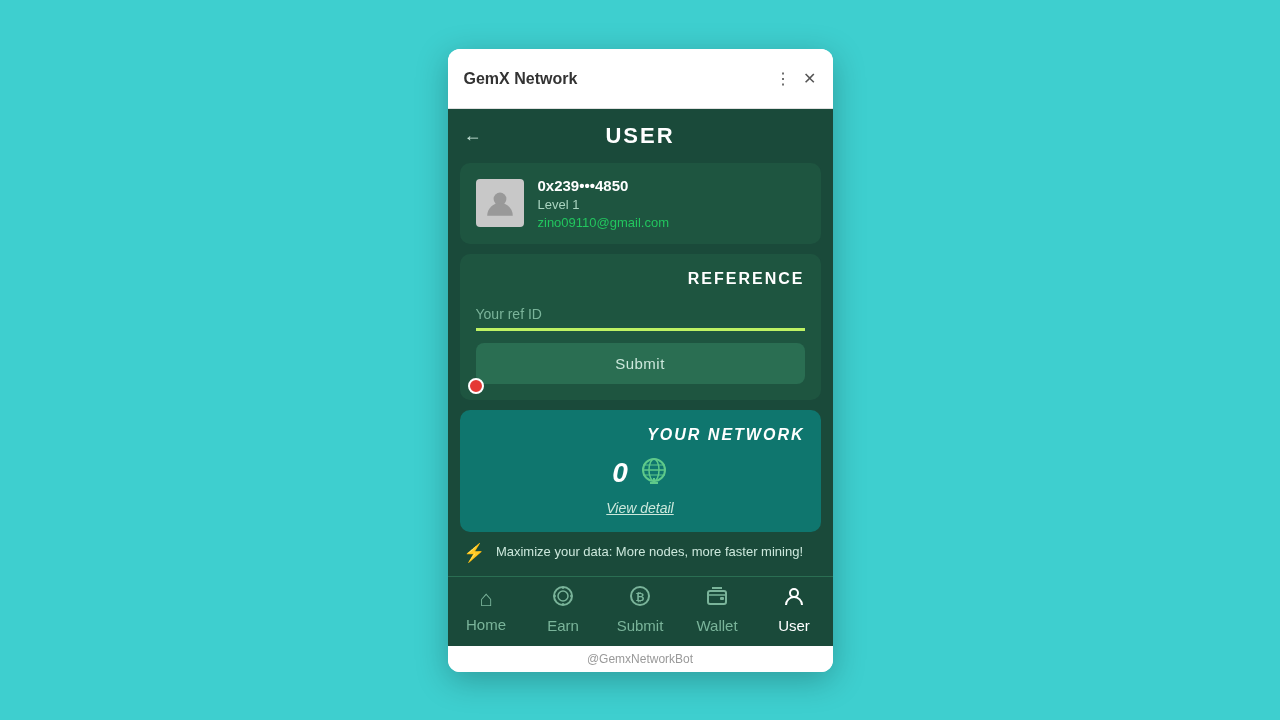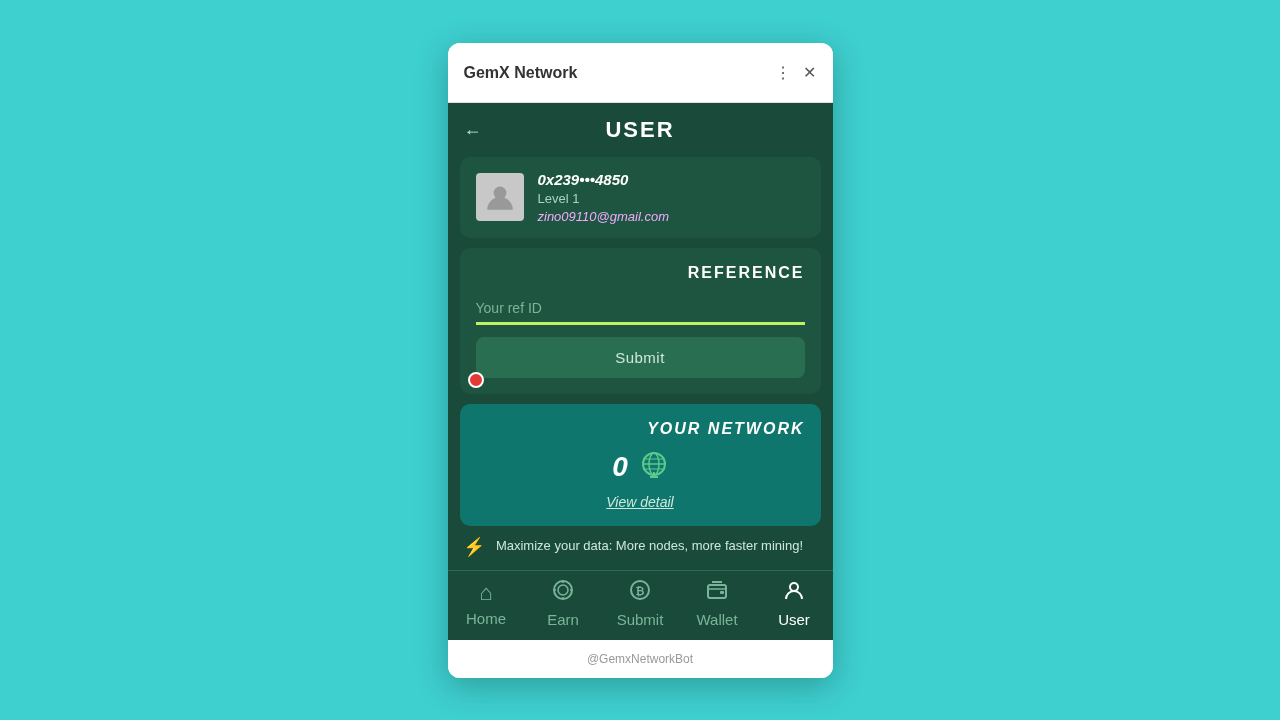--- a/index.html
+++ b/index.html
@@ -104,30 +104,28 @@
     }
     .user-info {
       display: flex;
       flex-direction: column;
       gap: 3px;
     }
     .user-address {
       font-size: 15px;
       font-weight: 700;
       color: #ffffff;
-      font-style: italic;
     }
     .user-level {
       font-size: 13px;
       color: #aad4c0;
     }
     .user-email {
       font-size: 13px;
-      color: #f0abfc;
-      font-style: italic;
+      color: #22c55e;
     }
 
     
     .reference-card {
       margin: 0 12px 10px 12px;
       background: #1e5540;
       border-radius: 10px;
       padding: 16px;
     }
     .section-title {
@@ -256,21 +254,21 @@
       color: #7ab49a;
     }
     .nav-label.active {
       color: #ffffff;
     }
 
     
     .footer {
       background: #fff;
       text-align: center;
-      padding: 12px;
+      padding: 6px;
       font-size: 12px;
       color: #999;
     }
   </style>
 </head>
 <body>
 
 <div class="app-window">
 
   <div class="title-bar">

